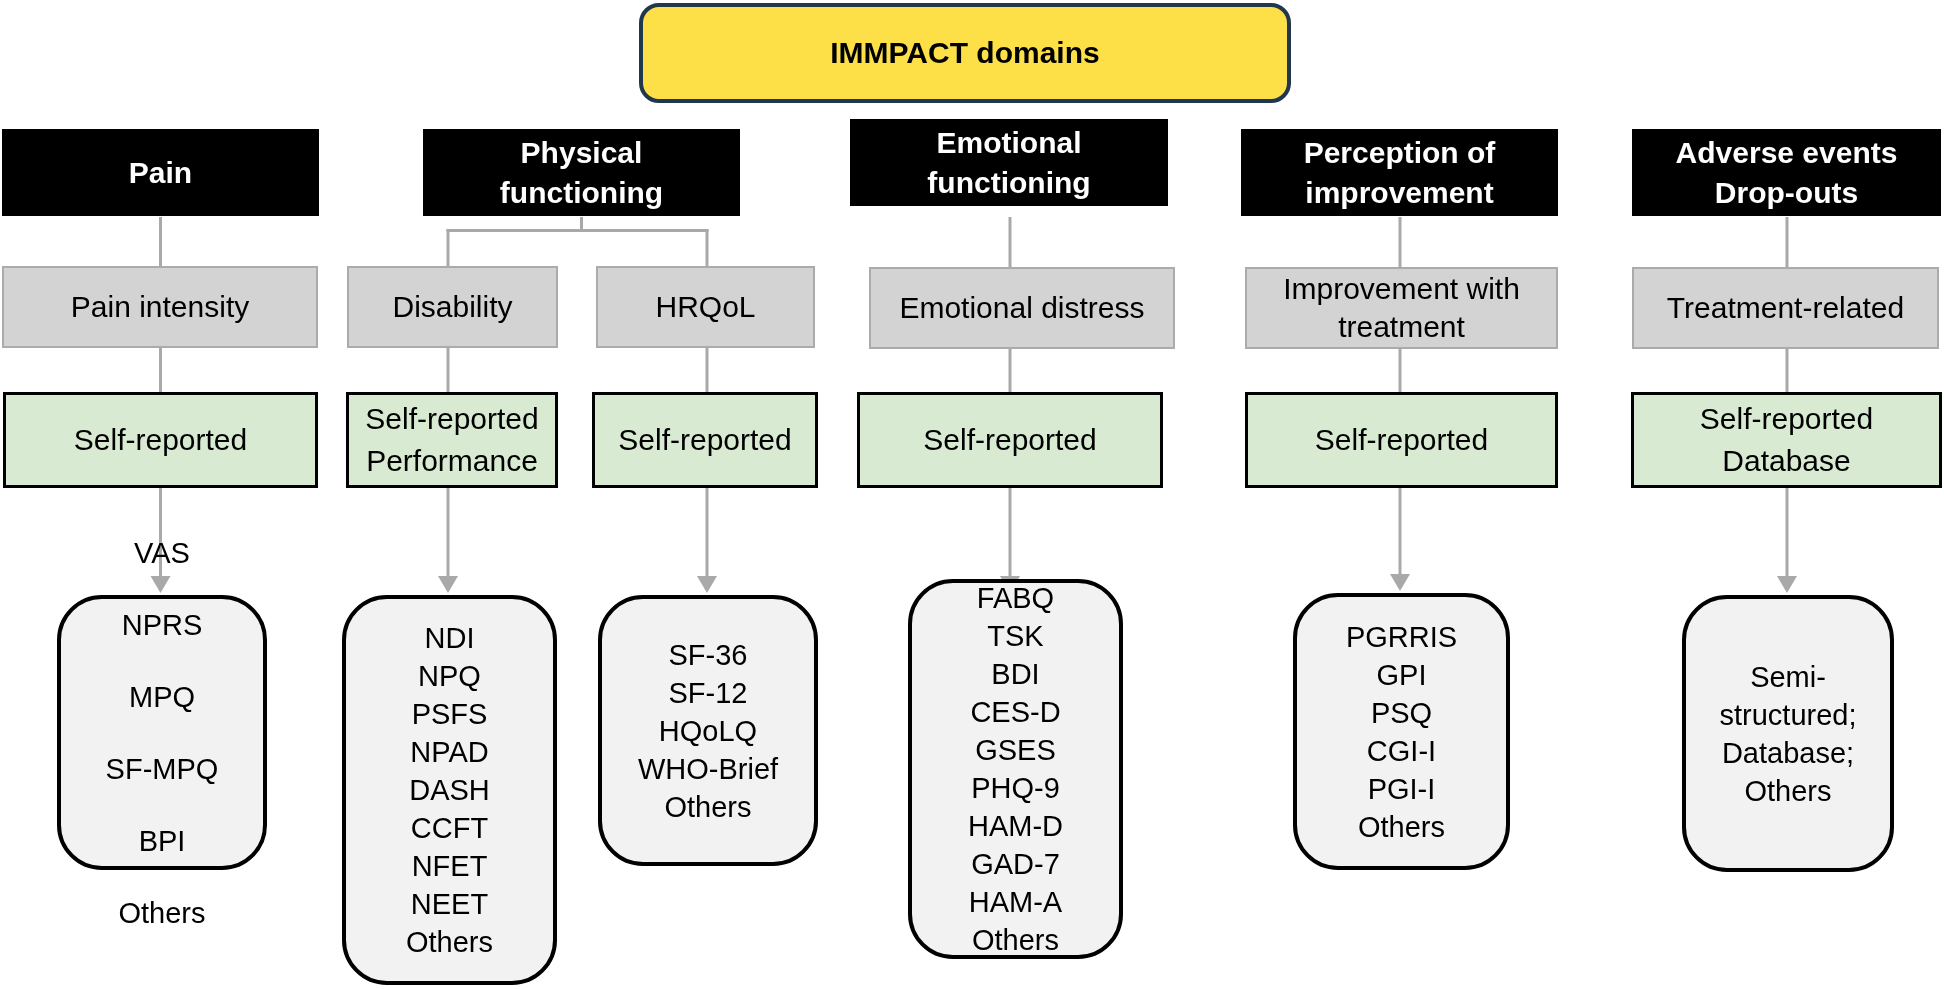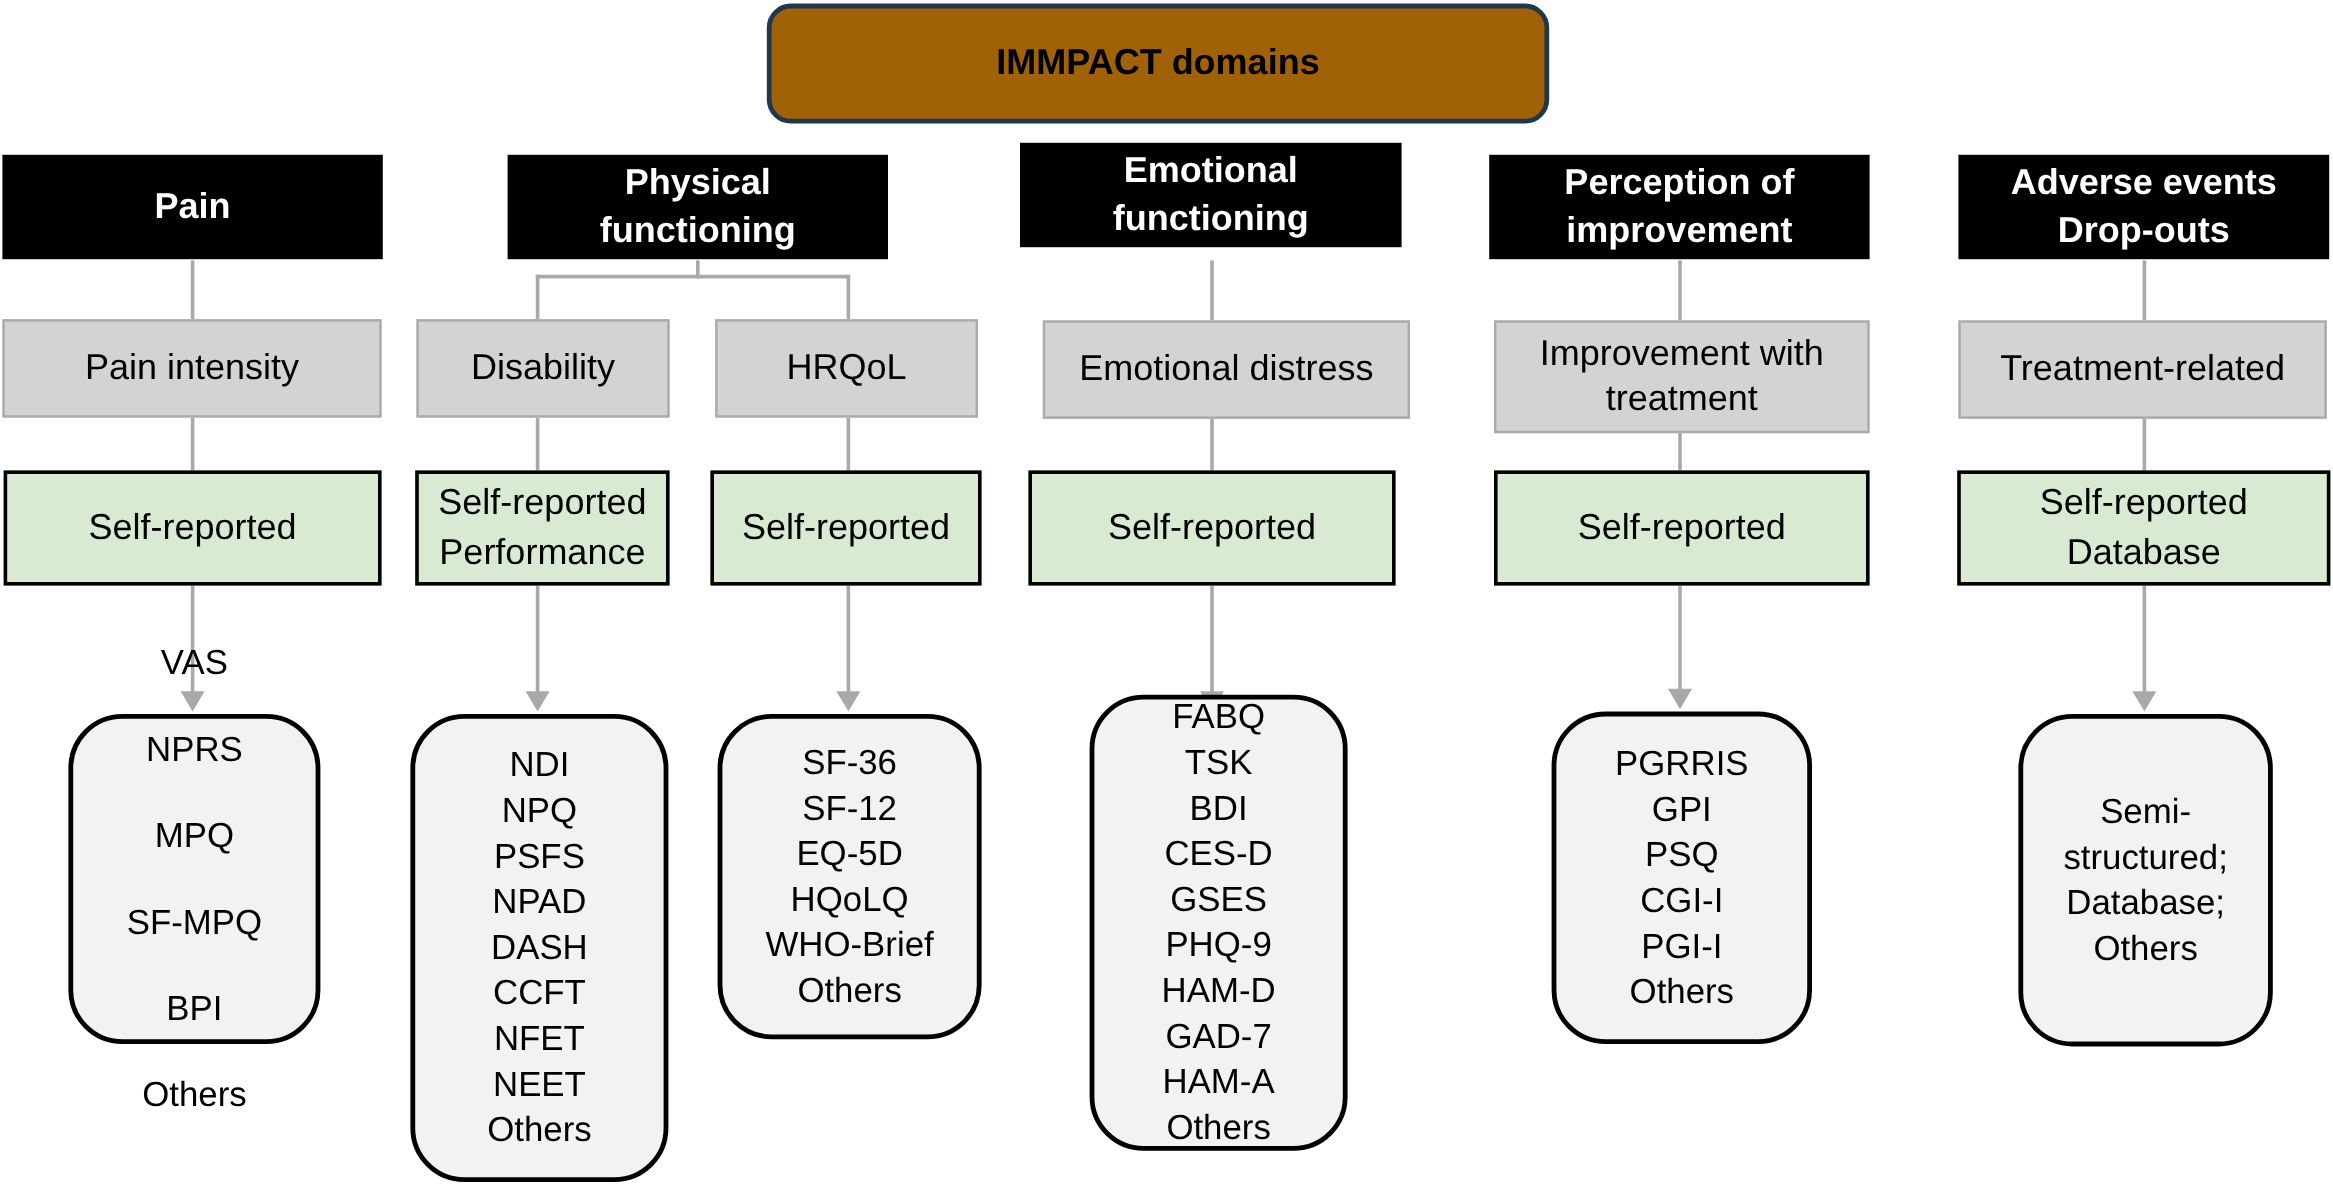--- a/index.html
+++ b/index.html
@@ -1,20 +1,20 @@
 <!DOCTYPE html>
 <html><head>
 <meta charset="utf-8">
 <style>
   html,body{margin:0;padding:0;background:#ffffff;}
   body{width:1944px;height:990px;position:relative;font-family:"Liberation Sans","DejaVu Sans",sans-serif;}
   #figure{position:absolute;left:0;top:0;width:1944px;height:990px;background:#ffffff;overflow:hidden;}
   .bx{position:absolute;box-sizing:border-box;display:flex;align-items:center;justify-content:center;
       text-align:center;white-space:pre-line;color:#000000;}
-  .title-box{background:#a16207;border:4px solid #21374b;border-radius:20px;
+  .title-box{background:#fde047;border:4px solid #21374b;border-radius:20px;
       font-weight:bold;font-size:30px;}
   .header-box{background:#000000;color:#ffffff;font-weight:bold;font-size:30px;line-height:40px;}
   .category-box{background:#d3d3d3;border:2px solid #ababab;font-size:30px;line-height:38px;}
   .method-box{background:#d9ead3;border:3px solid #000000;font-size:30px;line-height:42px;}
   .leaf-box{background:#f2f2f2;border:4px solid #000000;border-radius:45px;
       flex-direction:column;font-size:29px;line-height:38px;padding:8px 4px;}
   .leaf-line{width:100%;}
   svg{position:absolute;left:0;top:0;}
   .cline{stroke:#a9a9a9;stroke-width:3;fill:none;}
   .ahead{fill:#a9a9a9;stroke:none;}
@@ -104,21 +104,20 @@
   </div>
   <div class="bx category-box" style="left:596px;top:266px;width:219px;height:82px;">
     <span>HRQoL</span>
   </div>
   <div class="bx method-box" style="left:592px;top:392px;width:226px;height:96px;">
     <span>Self-reported</span>
   </div>
   <div class="bx leaf-box" style="left:598px;top:595px;width:220px;height:271px;align-items:flex-end;">
     <div class="leaf-line">SF-36</div>
     <div class="leaf-line">SF-12</div>
-    <div class="leaf-line">EQ-5D</div>
     <div class="leaf-line">HQoLQ</div>
     <div class="leaf-line">WHO-Brief</div>
     <div class="leaf-line">Others</div>
   </div>
 
   <div class="bx header-box" style="left:850px;top:119px;width:318px;height:87px;">
     <span>Emotional
 functioning</span>
   </div>
   <div class="bx category-box" style="left:857px;top:267px;width:306px;height:82px;margin-left:12px;">
@@ -137,21 +136,21 @@
     <div class="leaf-line">HAM-D</div>
     <div class="leaf-line">GAD-7</div>
     <div class="leaf-line">HAM-A</div>
     <div class="leaf-line">Others</div>
   </div>
 
   <div class="bx header-box" style="left:1241px;top:129px;width:317px;height:87px;">
     <span>Perception of
 improvement</span>
   </div>
-  <div class="bx category-box" style="left:1245px;top:267px;width:313px;height:94px;">
+  <div class="bx category-box" style="left:1245px;top:267px;width:313px;height:82px;">
     <span>Improvement with
 treatment</span>
   </div>
   <div class="bx method-box" style="left:1245px;top:392px;width:313px;height:96px;">
     <span>Self-reported</span>
   </div>
   <div class="bx leaf-box" style="left:1293px;top:593px;width:217px;height:277px;">
     <div class="leaf-line">PGRRIS</div>
     <div class="leaf-line">GPI</div>
     <div class="leaf-line">PSQ</div>

